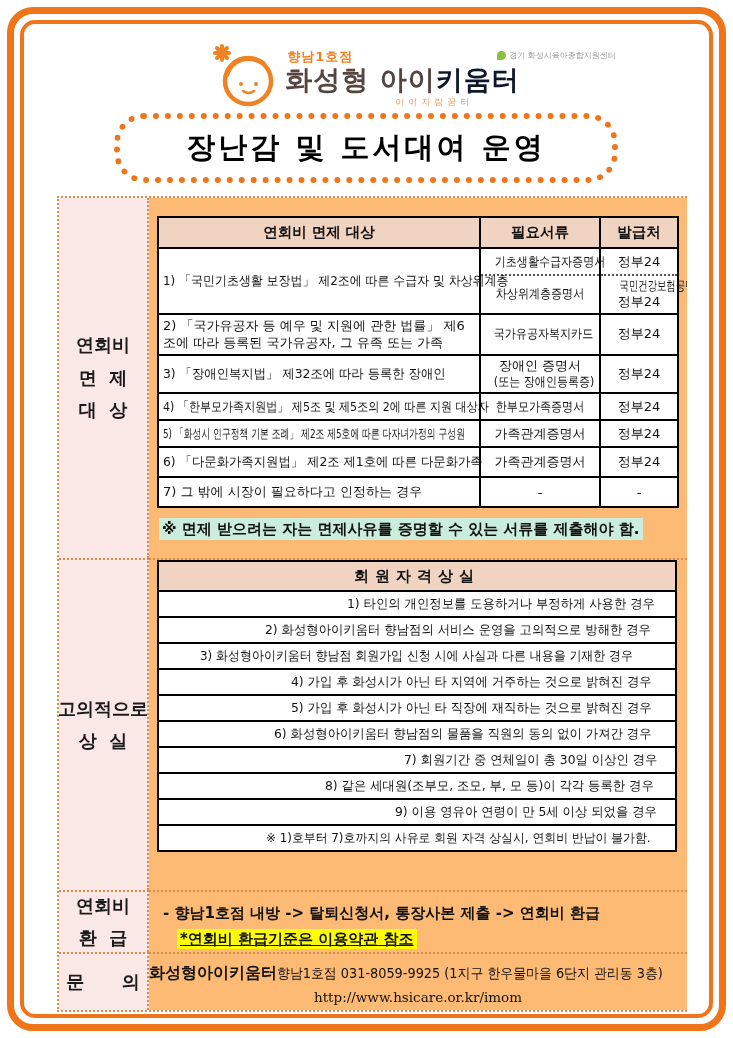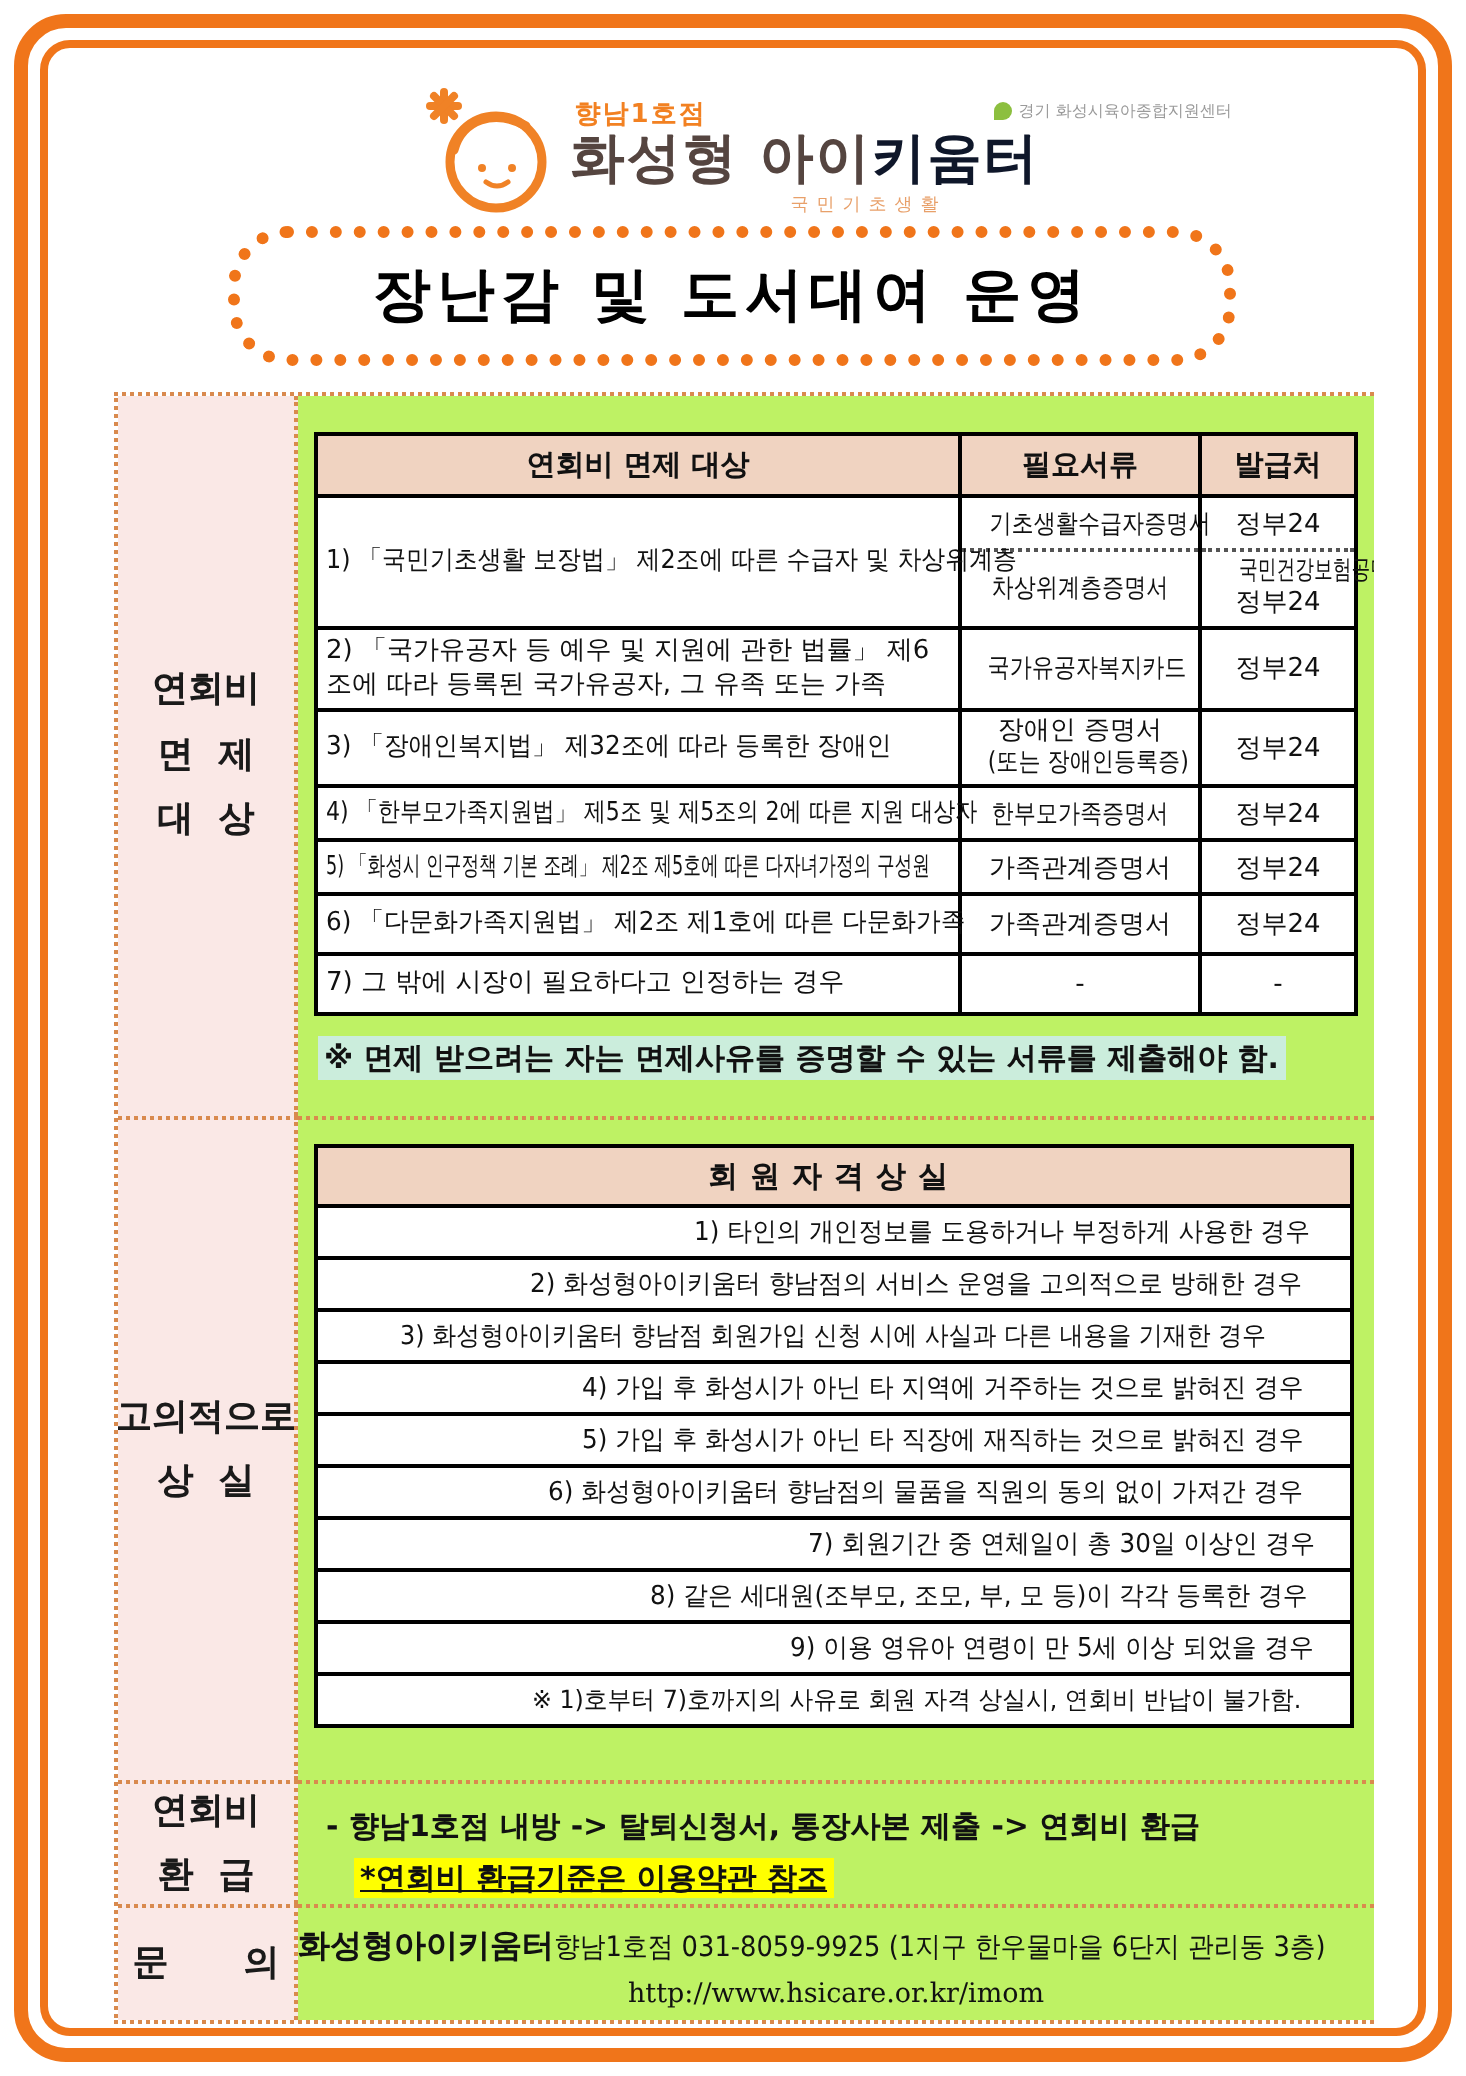--- a/index.html
+++ b/index.html
@@ -32,21 +32,21 @@
   .title{ font-size:29px; font-weight:bold; letter-spacing:3px; color:#000; white-space:nowrap; }
 
   
   .main{ position:absolute; left:57px; top:196px; width:630px; height:816px;
     border:2px dotted #D98A4E;
     display:grid; grid-template-columns:90px 538px; grid-template-rows:360px 332px 62px auto; }
   .side{ background:#FAE8E6; border-right:2px dotted #D98A4E;
     display:flex; flex-direction:column; align-items:center; justify-content:center;
     font-weight:bold; font-size:18px; line-height:1.8; color:#1a1a1a; }
   .side div{ white-space:pre; }
-  .content{ background:#bef264; overflow:hidden; }
+  .content{ background:#fdba74; overflow:hidden; }
   .bt{ border-top:2px dotted #D98A4E; }
 
   
   table{ border-collapse:collapse; table-layout:fixed; margin-left:8px; width:520px; background:#fff; }
   th,td{ border:2px solid #000; font-size:13px; padding:2px 4px; vertical-align:middle; }
   th{ background:#F0D3C1; font-weight:bold; font-size:14.5px; }
   .t1{ margin-top:18px; }
   .t1 .tgt{ text-align:left; padding-left:4px; line-height:1.35; }
   .ctr{ text-align:center; }
   .h30{ height:31px; } .h26{ height:27px; } .h28{ height:30px; } .h34{ height:35px; }
@@ -57,21 +57,21 @@
   .sx95{ display:inline-block; transform:scaleX(.95); transform-origin:0 50%; white-space:nowrap; }
   .sx92{ display:inline-block; transform:scaleX(.92); transform-origin:0 50%; white-space:nowrap; }
   .sx85{ display:inline-block; transform:scaleX(.85); transform-origin:0 50%; white-space:nowrap; }
   .sx70{ display:inline-block; transform:scaleX(.68); transform-origin:0 50%; white-space:nowrap; }
   .sxc85{ display:inline-block; transform:scaleX(.85); transform-origin:50% 50%; white-space:nowrap; }
   .sxc72{ display:inline-block; transform:scaleX(.72); transform-origin:50% 50%; white-space:nowrap; }
 
   .note1{ margin:12px 0 0 10px; font-size:15px; font-weight:bold; }
   .mint{ background:#CBEDDC; padding:2px 3px; }
 
-  .t2{ margin-top:12px; }
+  .t2{ }
   .t2 th{ letter-spacing:6px; height:30px; font-size:15px; }
   .t2 td{ height:26px; text-align:right; padding-left:8px; font-size:13px;text-decoration:underline; }
 
   
   .refund{ padding:9px 0 0 14px; font-weight:bold; font-size:15px; line-height:1.7; }
   .yellow{ background:#FFFF00; padding:1px 3px; }
   .refund .l2{ margin-left:14px;text-decoration:underline; }
   .contact{ text-align:center; padding-top:9px; }
   .contact .l1{ font-size:14px; white-space:nowrap; }
   .contact .l1 b{ font-size:16px; }
@@ -98,21 +98,21 @@
       <circle cx="43" cy="42" r="2" fill="#F08226"></circle>
       <path d="M30,49 Q35.5,53 41,49" fill="none" stroke="#F08226" stroke-width="2.5" stroke-linecap="round"></path>
     </svg>
   </div>
   <div class="brand-text">
     <span class="brand-store">향남1호점</span>
     <div class="brand-main">
       <span>화성형</span>
       <span>아이</span><span class="orange">키움터</span>
     </div>
-    <div class="brand-sub">국민기초생활</div>
+    <div class="brand-sub">아이자람꿈터</div>
     <div class="partner">
       <span class="partner-mark"></span>
       <span>경기 화성시육아종합지원센터</span>
     </div>
   </div>
 </div>
 
 <div class="title-box">
   <div class="title">장난감 및 도서대여 운영</div>
 </div>

